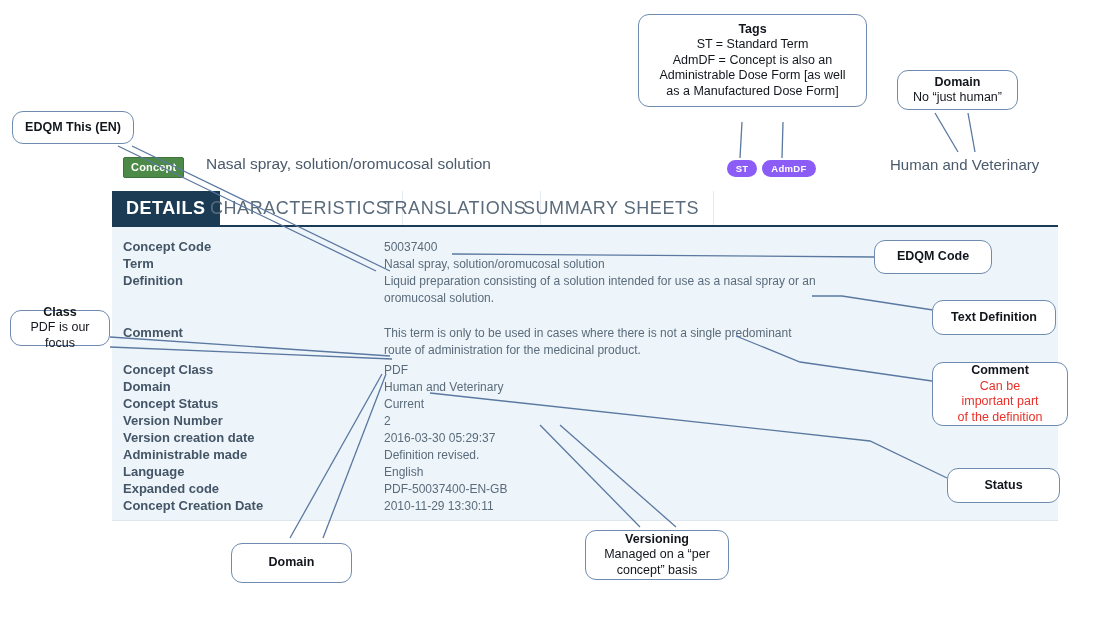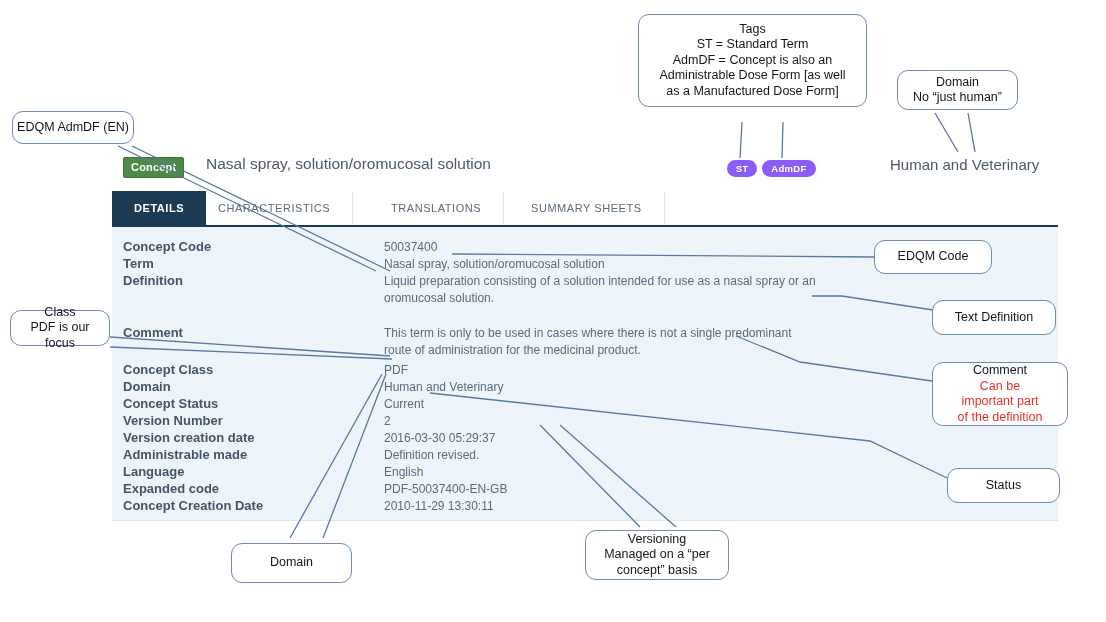--- a/index.html
+++ b/index.html
@@ -41,22 +41,22 @@
     font-size:15px;color:#4a5a6a;white-space:nowrap;
   }
 
   
   #tab-strip{
     position:absolute;left:0;top:45px;width:946px;height:34px;
     border-bottom:2px solid #1b3a54;background:#ffffff;
   }
   .tab{
     position:absolute;top:0;height:34px;line-height:34px;
-    font-size:11px;letter-spacing:.55px;color:#5a6b7b;
-    padding:0 22px;white-space:nowrap;
+    font-size:18px;letter-spacing:.55px;color:#5a6b7b;
+    padding:0 14px;white-space:nowrap;
     border-right:1px solid #e4eaf0;box-sizing:border-box;
   }
   .tab.active{background:#1b3a54;color:#ffffff;font-weight:bold;border-right:none;}
 
   
   #detail-body{
     position:absolute;left:0;top:81px;width:946px;height:293px;
     background:#eef5fa;
   }
   #detail-body .lbl{
@@ -74,21 +74,21 @@
 
   
   .callout{
     position:absolute;box-sizing:border-box;
     border:1.4px solid #6f8cb0;border-radius:11px;background:#ffffff;
     text-align:center;color:#12161c;
     font-size:12.5px;line-height:15.5px;
     display:flex;flex-direction:column;align-items:center;justify-content:center;
     z-index:5;
   }
-  .callout .ttl{font-weight:normal;}
+  .callout .ttl{font-weight:bold;}
   .callout .sub{font-weight:normal;}
   .callout .red{color:#e8312a;}
 
   
   #leaders{position:absolute;left:0;top:0;width:1106px;height:622px;z-index:3;}
   #leaders line, #leaders polyline{stroke:#5a78a0;stroke-width:1.3px;fill:none;}
 </style>
 </head>
 <body>
 
@@ -179,21 +179,21 @@
   <polyline points="947,478 870,441 430,393"></polyline>
 
   <polyline points="290,538 382,374"></polyline>
   <polyline points="323,538 386,374"></polyline>
 
   <polyline points="640,527 540,425"></polyline>
   <polyline points="676,527 560,425"></polyline>
 </svg>
 
 <div class="callout" style="left:12px;top:111px;width:122px;height:33px;">
-  <span class="ttl">EDQM AdmDF (EN)</span>
+  <span class="ttl">EDQM This (EN)</span>
 </div>
 
 <div class="callout" style="left:638px;top:14px;width:229px;height:93px;padding:4px 6px;">
   <span class="ttl">Tags</span>
   <span class="sub">ST = Standard Term</span>
   <span class="sub">AdmDF = Concept is also an</span>
   <span class="sub">Administrable Dose Form  [as well</span>
   <span class="sub">as a Manufactured Dose Form]</span>
 </div>
 

